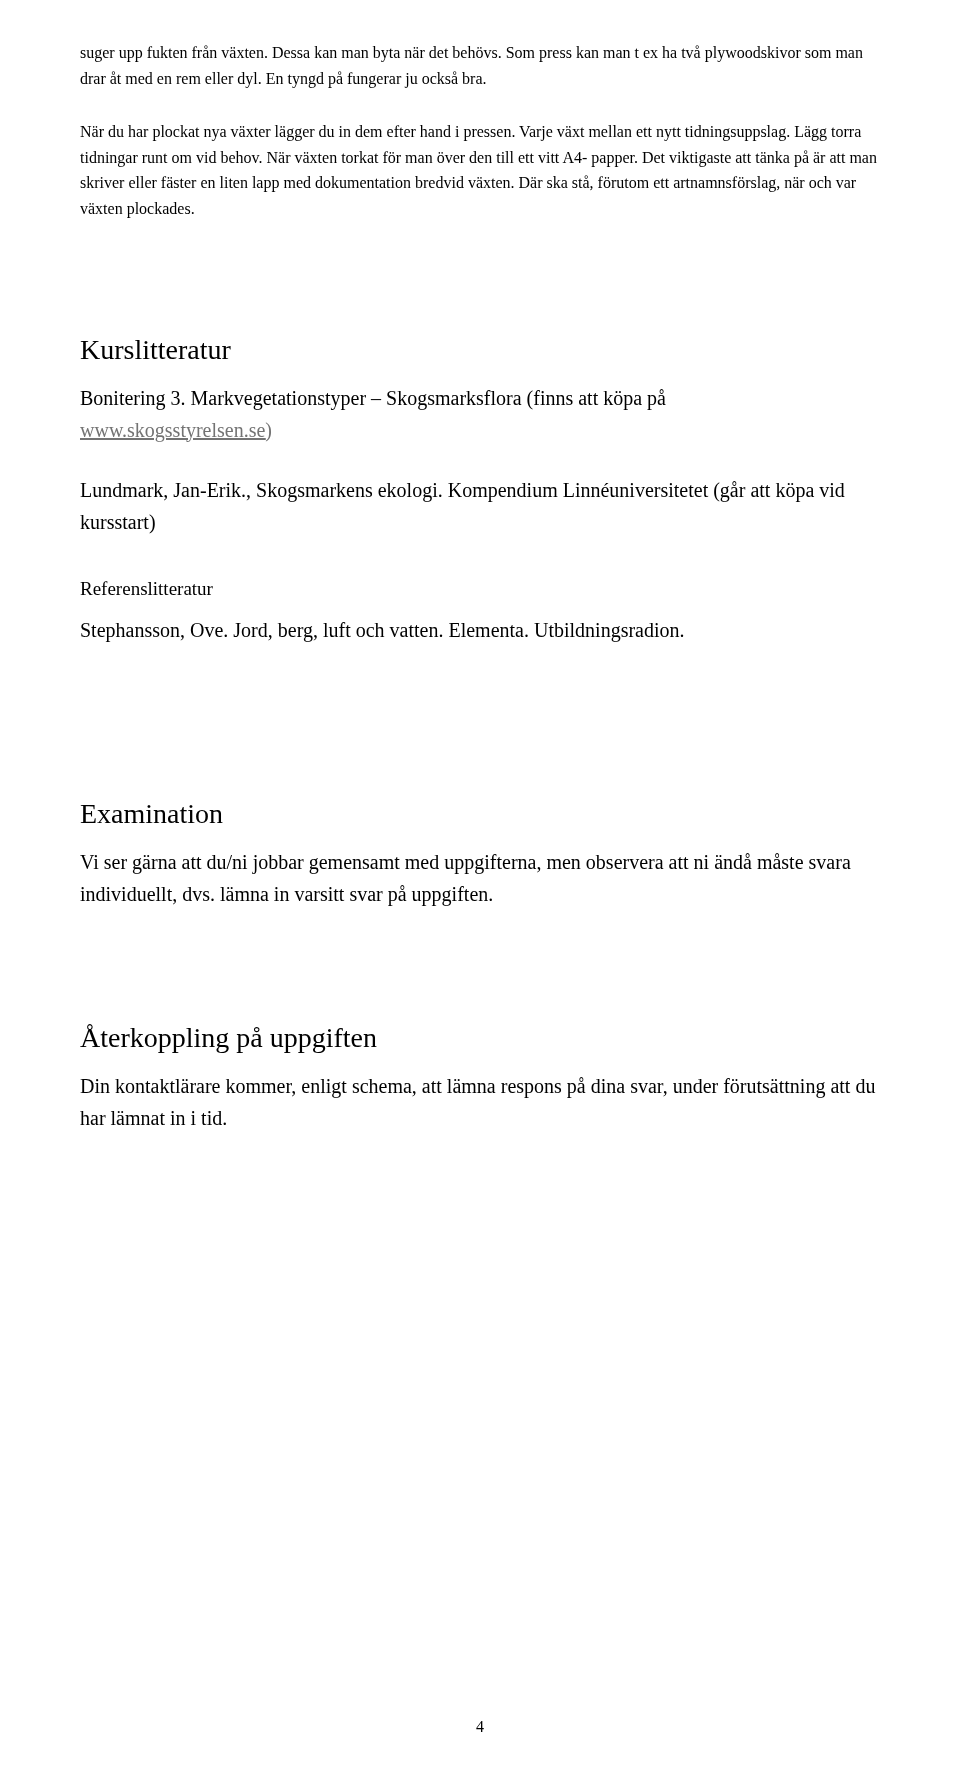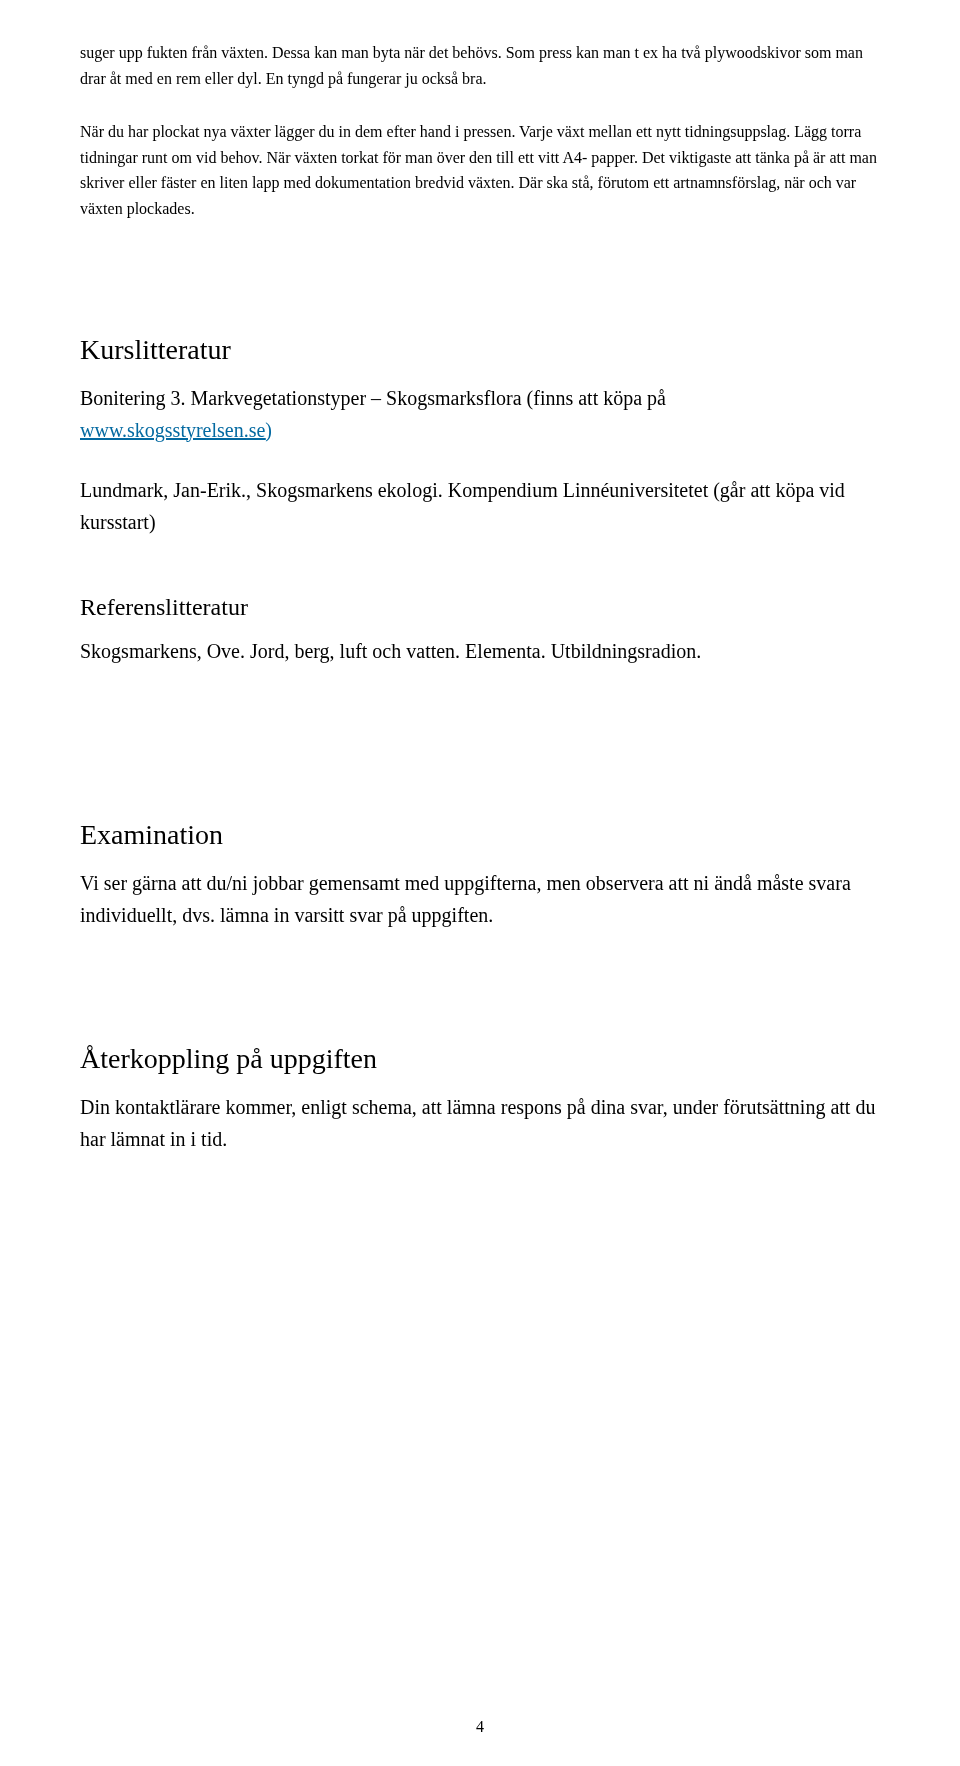--- a/index.html
+++ b/index.html
@@ -32,34 +32,34 @@
     }
 
     .section-heading {
       font-size: 28px;
       font-weight: normal;
       margin-top: 64px;
       margin-bottom: 16px;
     }
 
     .section-subheading {
-      font-size: 24px;
+      font-size: 19px;
       font-weight: normal;
-      margin-top: 56px;
+      margin-top: 40px;
       margin-bottom: 14px;
     }
 
     .body-text {
       font-size: 20px;
       line-height: 1.6;
       margin-bottom: 8px;
     }
 
     .link-text {
-      color: #0369a1;
+      color: #737373;
       text-decoration: underline;
     }
 
     .page-number {
       position: absolute;
       bottom: 30px;
       left: 50%;
       transform: translateX(-50%);
       font-size: 16px;
     }
@@ -92,21 +92,21 @@
     <br>
     <a class="link-text"><span>www.skogsstyrelsen.se</span><span>)</span></a>
   </p>
 
   <div class="spacer"></div>
 
   <p class="body-text">Lundmark, Jan-Erik., Skogsmarkens ekologi. Kompendium Linnéuniversitetet (går att köpa vid kursstart)</p>
 
   <h2 class="section-subheading">Referenslitteratur</h2>
 
-  <p class="body-text">Skogsmarkens, Ove. Jord, berg, luft och vatten. Elementa. Utbildningsradion.</p>
+  <p class="body-text">Stephansson, Ove. Jord, berg, luft och vatten. Elementa. Utbildningsradion.</p>
 
   <div class="spacer-lg"></div>
   <div class="spacer-lg"></div>
 
   <h2 class="section-heading">Examination</h2>
 
 
   <p class="body-text">Vi ser gärna att du/ni jobbar gemensamt med uppgifterna, men observera att ni ändå måste svara individuellt, dvs. lämna in varsitt svar på uppgiften.</p>
 
   <div class="spacer-lg"></div>

